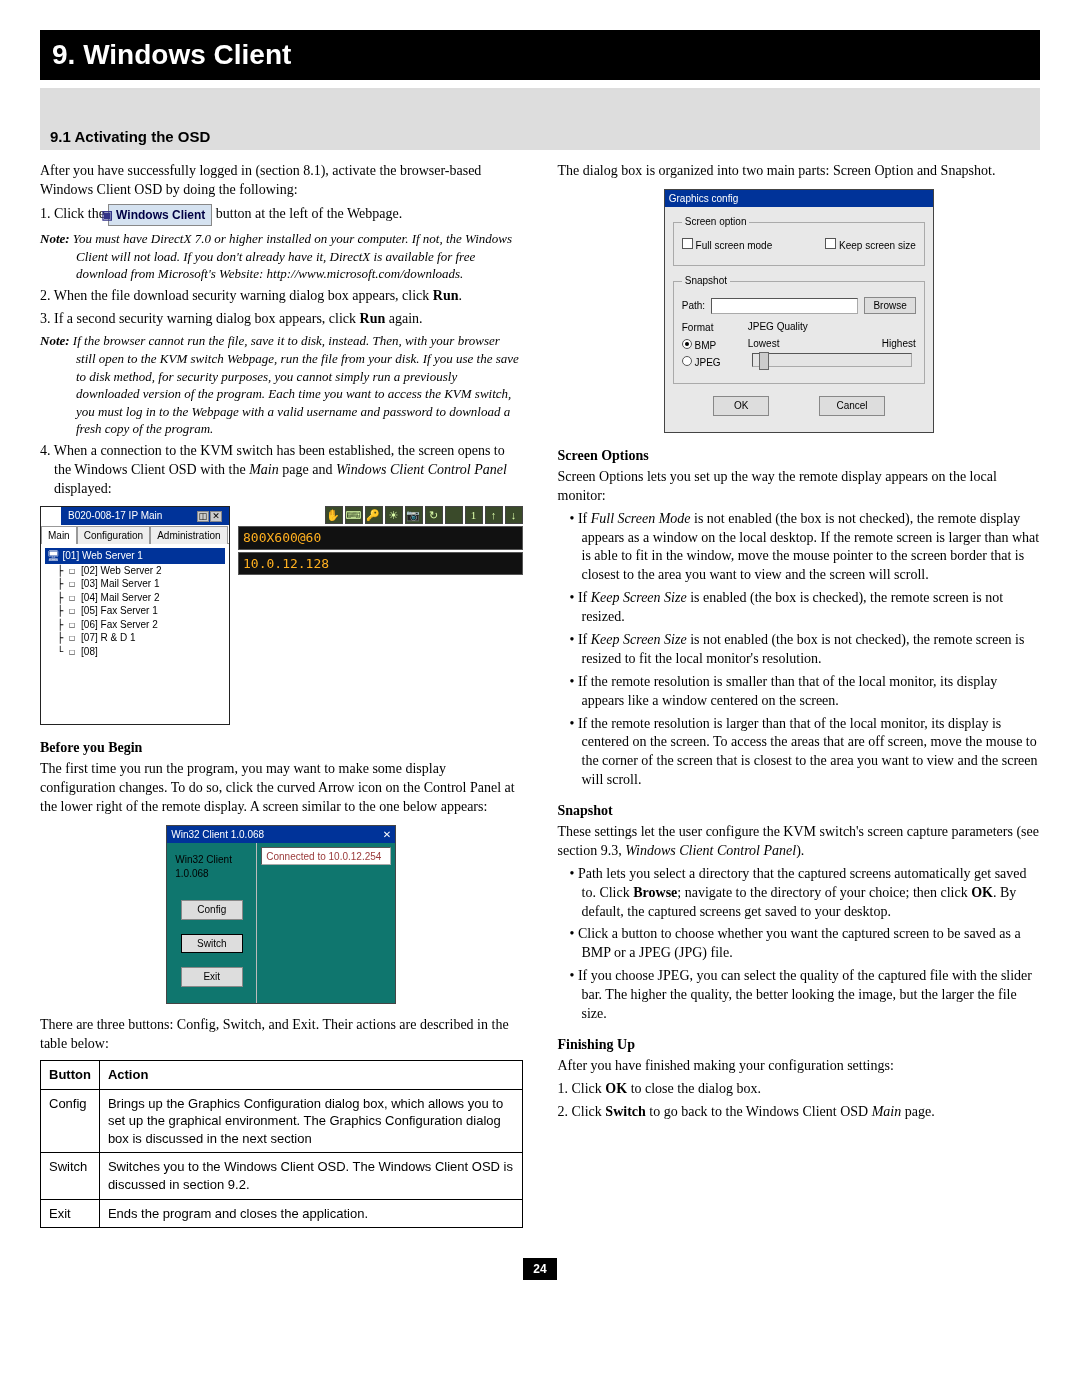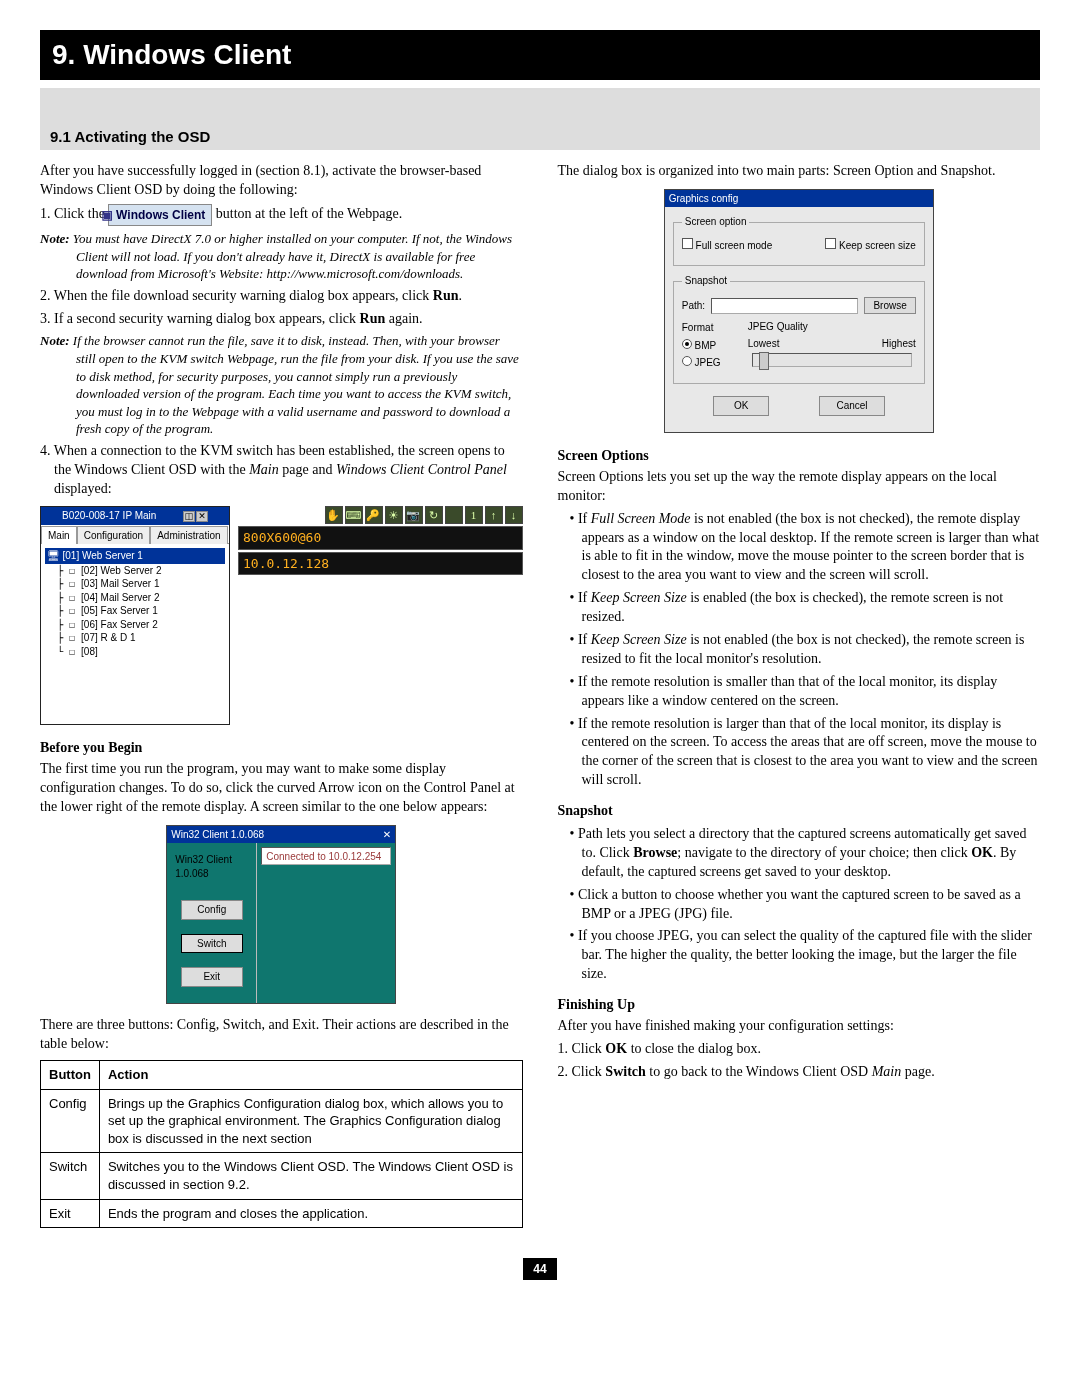--- a/index.html
+++ b/index.html
@@ -22,21 +22,21 @@
   .winclient-btn::before { content:"▣ "; color:#338; }
   table.buttons { border-collapse:collapse; width:100%; margin-top:6px; font-family: Arial, sans-serif; font-size:13px; }
   table.buttons th, table.buttons td { border:1px solid #000; padding:5px 8px; text-align:left; vertical-align:top; }
   table.buttons th { font-weight:bold; }
   .page-num { text-align:center; margin-top:30px; }
   .page-num span { display:inline-block; background:#000; color:#fff; font-family:Arial,sans-serif; font-size:12px; font-weight:bold; padding:3px 10px; }
 
   
   .osd-wrap { display:flex; align-items:flex-start; gap:8px; margin:8px 0 14px; }
   .osd-win { width:190px; border:1px solid #222; background:#fff; font-family: Arial, sans-serif; font-size:10px; }
-  .osd-title { background:#003399; color:#fff; padding:2px 21px; display:flex; justify-content:space-between; }
+  .osd-title { background:#003399; color:#fff; padding:2px 7px; display:flex; justify-content:space-between;margin-left:20px; }
   .osd-title-btns span { display:inline-block; width:12px; height:11px; background:#ccc; border:1px solid #888; margin-left:1px; text-align:center; line-height:9px; font-size:9px; color:#000; }
   .osd-tabs { display:flex; border-bottom:1px solid #999; }
   .osd-tabs div { padding:2px 6px; border:1px solid #999; border-bottom:none; background:#eee; position:relative; top:1px; }
   .osd-tabs div.active { background:#fff; }
   .osd-body { padding:4px; height:180px; overflow:hidden; }
   .osd-sel { background:#003399; color:#fff; padding:1px 2px; }
   .tree-item { padding:0 2px 0 12px; white-space:nowrap; }
   .tree-item::before { content:"├ ☐ "; font-family:monospace; }
   .tree-item.last::before { content:"└ ☐ "; }
   .osd-right { flex:1; }
@@ -239,28 +239,29 @@
     <p>Screen Options lets you set up the way the remote display appears on the local monitor:</p>
     <ul class="bullets" id="so-list">
         <li>If <i>Full Screen Mode</i> is not enabled (the box is not checked), the remote display appears as a window on the local desktop. If the remote screen is larger than what is able to fit in the window, move the mouse pointer to the screen border that is closest to the area you want to view and the screen will scroll.</li>
         <li>If <i>Keep Screen Size</i> is enabled (the box is checked), the remote screen is not resized.</li>
         <li>If <i>Keep Screen Size</i> is not enabled (the box is not checked), the remote screen is resized to fit the local monitor's resolution.</li>
         <li>If the remote resolution is smaller than that of the local monitor, its display appears like a window centered on the screen.</li>
         <li>If the remote resolution is larger than that of the local monitor, its display is centered on the screen. To access the areas that are off screen, move the mouse to the corner of the screen that is closest to the area you want to view and the screen will scroll.</li>
       </ul>
 
     <p class="subhead">Snapshot</p>
+    <p><span>These settings let the user configure the KVM switch's screen capture parameters (see section 9.3,</span> <i>Windows Client Control Panel</i><span>).</span></p>
     <ul class="bullets" id="snap-list">
         <li>Path lets you select a directory that the captured screens automatically get saved to. Click <b>Browse</b>; navigate to the directory of your choice; then click <b>OK</b>. By default, the captured screens get saved to your desktop.</li>
         <li>Click a button to choose whether you want the captured screen to be saved as a BMP or a JPEG (JPG) file.</li>
         <li>If you choose JPEG, you can select the quality of the captured file with the slider bar. The higher the quality, the better looking the image, but the larger the file size.</li>
       </ul>
 
     <p class="subhead">Finishing Up</p>
     <p>After you have finished making your configuration settings:</p>
     <ol class="steps">
       <li><span>1. Click</span> <b>OK</b> <span>to close the dialog box.</span></li>
       <li><span>2. Click</span> <b>Switch</b> <span>to go back to the Windows Client OSD</span> <i>Main</i> <span>page.</span></li>
     </ol>
   </div>
 </div>
 
-<div class="page-num"><span>44</span></div>
+<div class="page-num"><span>24</span></div>
 
 </body></html>

